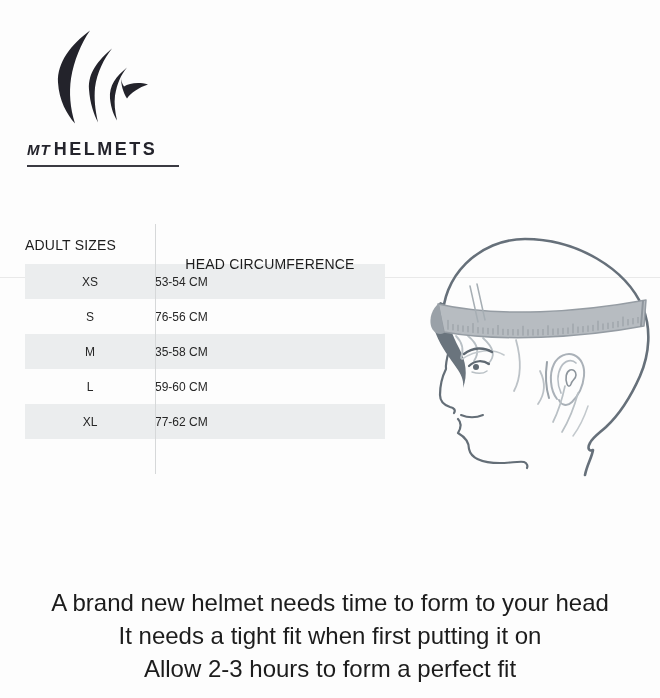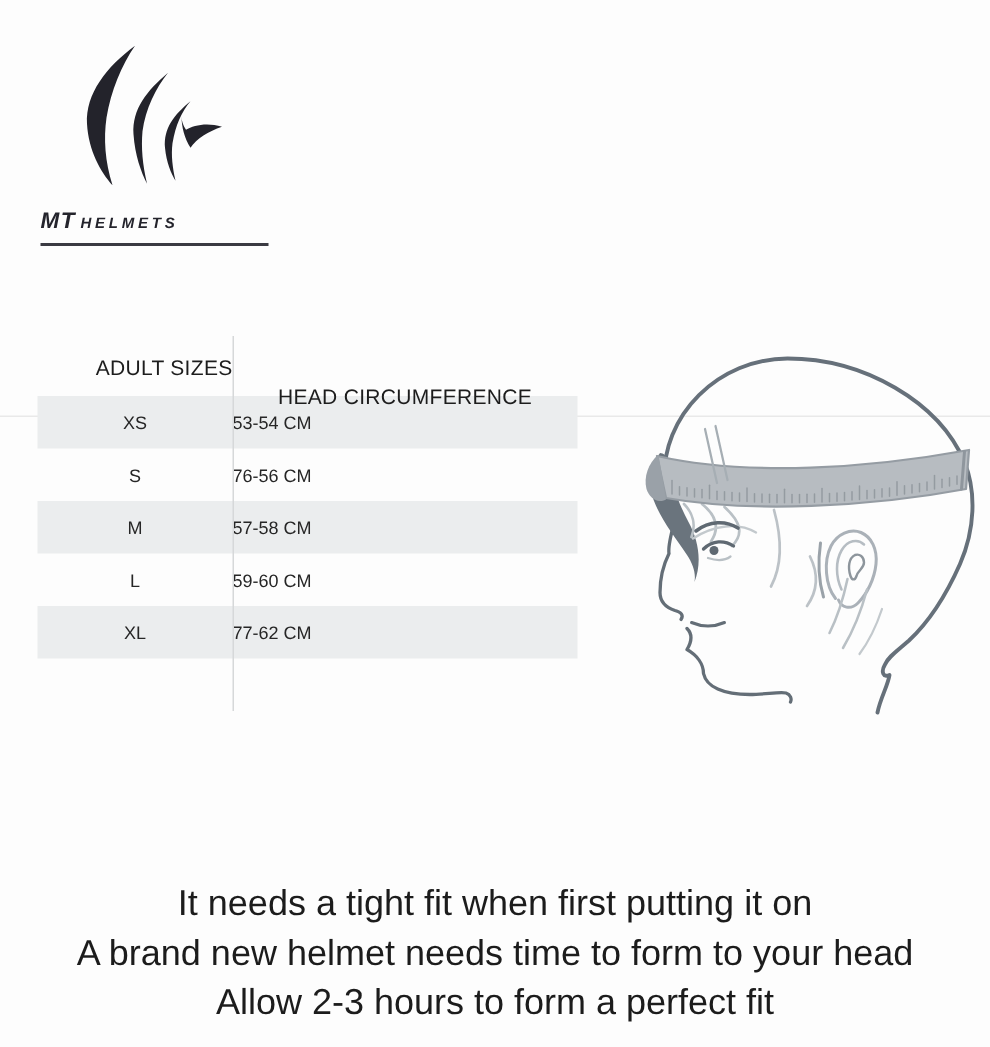--- a/index.html
+++ b/index.html
@@ -4,26 +4,26 @@
 <style>
   html,body{margin:0;padding:0;}
   body{font-family:"Liberation Sans", sans-serif; background:#ffffff;}
   #stage{position:relative;width:660px;height:698px;background:#fdfdfd;overflow:hidden;}
 
   
   .logo-mark{position:absolute;left:40px;top:10px;width:120px;height:126px;}
   .wordmark{position:absolute;left:27px;top:139px;width:152px;padding-bottom:5px;
             border-bottom:2px solid #3a3a42;color:#24242c;white-space:nowrap;}
   .wordmark .mt{font-style:italic;font-weight:900;font-size:15px;letter-spacing:1px;}
-  .wordmark .rest{font-style:italic;font-weight:600;font-size:10px;letter-spacing:2.5px;margin-left:3px;}
+  .wordmark .rest{font-weight:600;font-size:18px;letter-spacing:2.5px;margin-left:3px;}
 
   
   .size-table{position:absolute;left:25px;top:226px;width:360px;}
   .thead{display:flex;height:38px;align-items:center;}
-  .thead .h1{width:130px;text-align:right;}
+  .thead .h1{width:130px;text-align:left;}
   .thead .h2{width:230px;text-align:center;margin-top:38px;}
   .thead div{font-size:14px;font-weight:500;color:#1d1d1d;letter-spacing:.2px;}
   .trow{display:flex;height:35px;align-items:center;}
   .trow.stripe{background:var(--stripe,#ebedee);}
   .trow .c1{width:130px;text-align:center;}
   .trow .c2{width:230px;}
   .trow div{font-size:12px;font-weight:500;color:#262626;}
   .col-divider{position:absolute;left:155px;top:224px;width:1px;height:250px;background:#d6d8d9;}
   .page-rule{position:absolute;left:0;top:277px;width:660px;height:1px;background:rgba(0,0,0,0.08);}
 
@@ -62,21 +62,21 @@
     <div class="trow stripe">
       <div class="c1">XS</div>
       <div class="c2">53-54 CM</div>
     </div>
     <div class="trow">
       <div class="c1">S</div>
       <div class="c2">76-56 CM</div>
     </div>
     <div class="trow stripe">
       <div class="c1">M</div>
-      <div class="c2">57-58 CM</div>
+      <div class="c2">35-58 CM</div>
     </div>
     <div class="trow">
       <div class="c1">L</div>
       <div class="c2">59-60 CM</div>
     </div>
     <div class="trow stripe">
       <div class="c1">XL</div>
       <div class="c2">77-62 CM</div>
     </div>
   </div>
@@ -172,18 +172,18 @@
           <line x1="213" y1="96.0" x2="213" y2="90.5"></line>
           <line x1="218" y1="94.9" x2="218" y2="89.4"></line>
         </g>
 
       <path d="M50,58 L58,94" stroke="#a6aeb4" stroke-width="1.5"></path>
       <path d="M57,56 L65,92" stroke="#a6aeb4" stroke-width="1.5"></path>
     </g>
   </svg>
 
   <div class="fit-note">
+    <div>A brand new helmet needs time to form to your head</div>
     <div>It needs a tight fit when first putting it on</div>
-    <div>A brand new helmet needs time to form to your head</div>
     <div>Allow 2-3 hours to form a perfect fit</div>
   </div>
 
 </div>
 
 </body></html>

